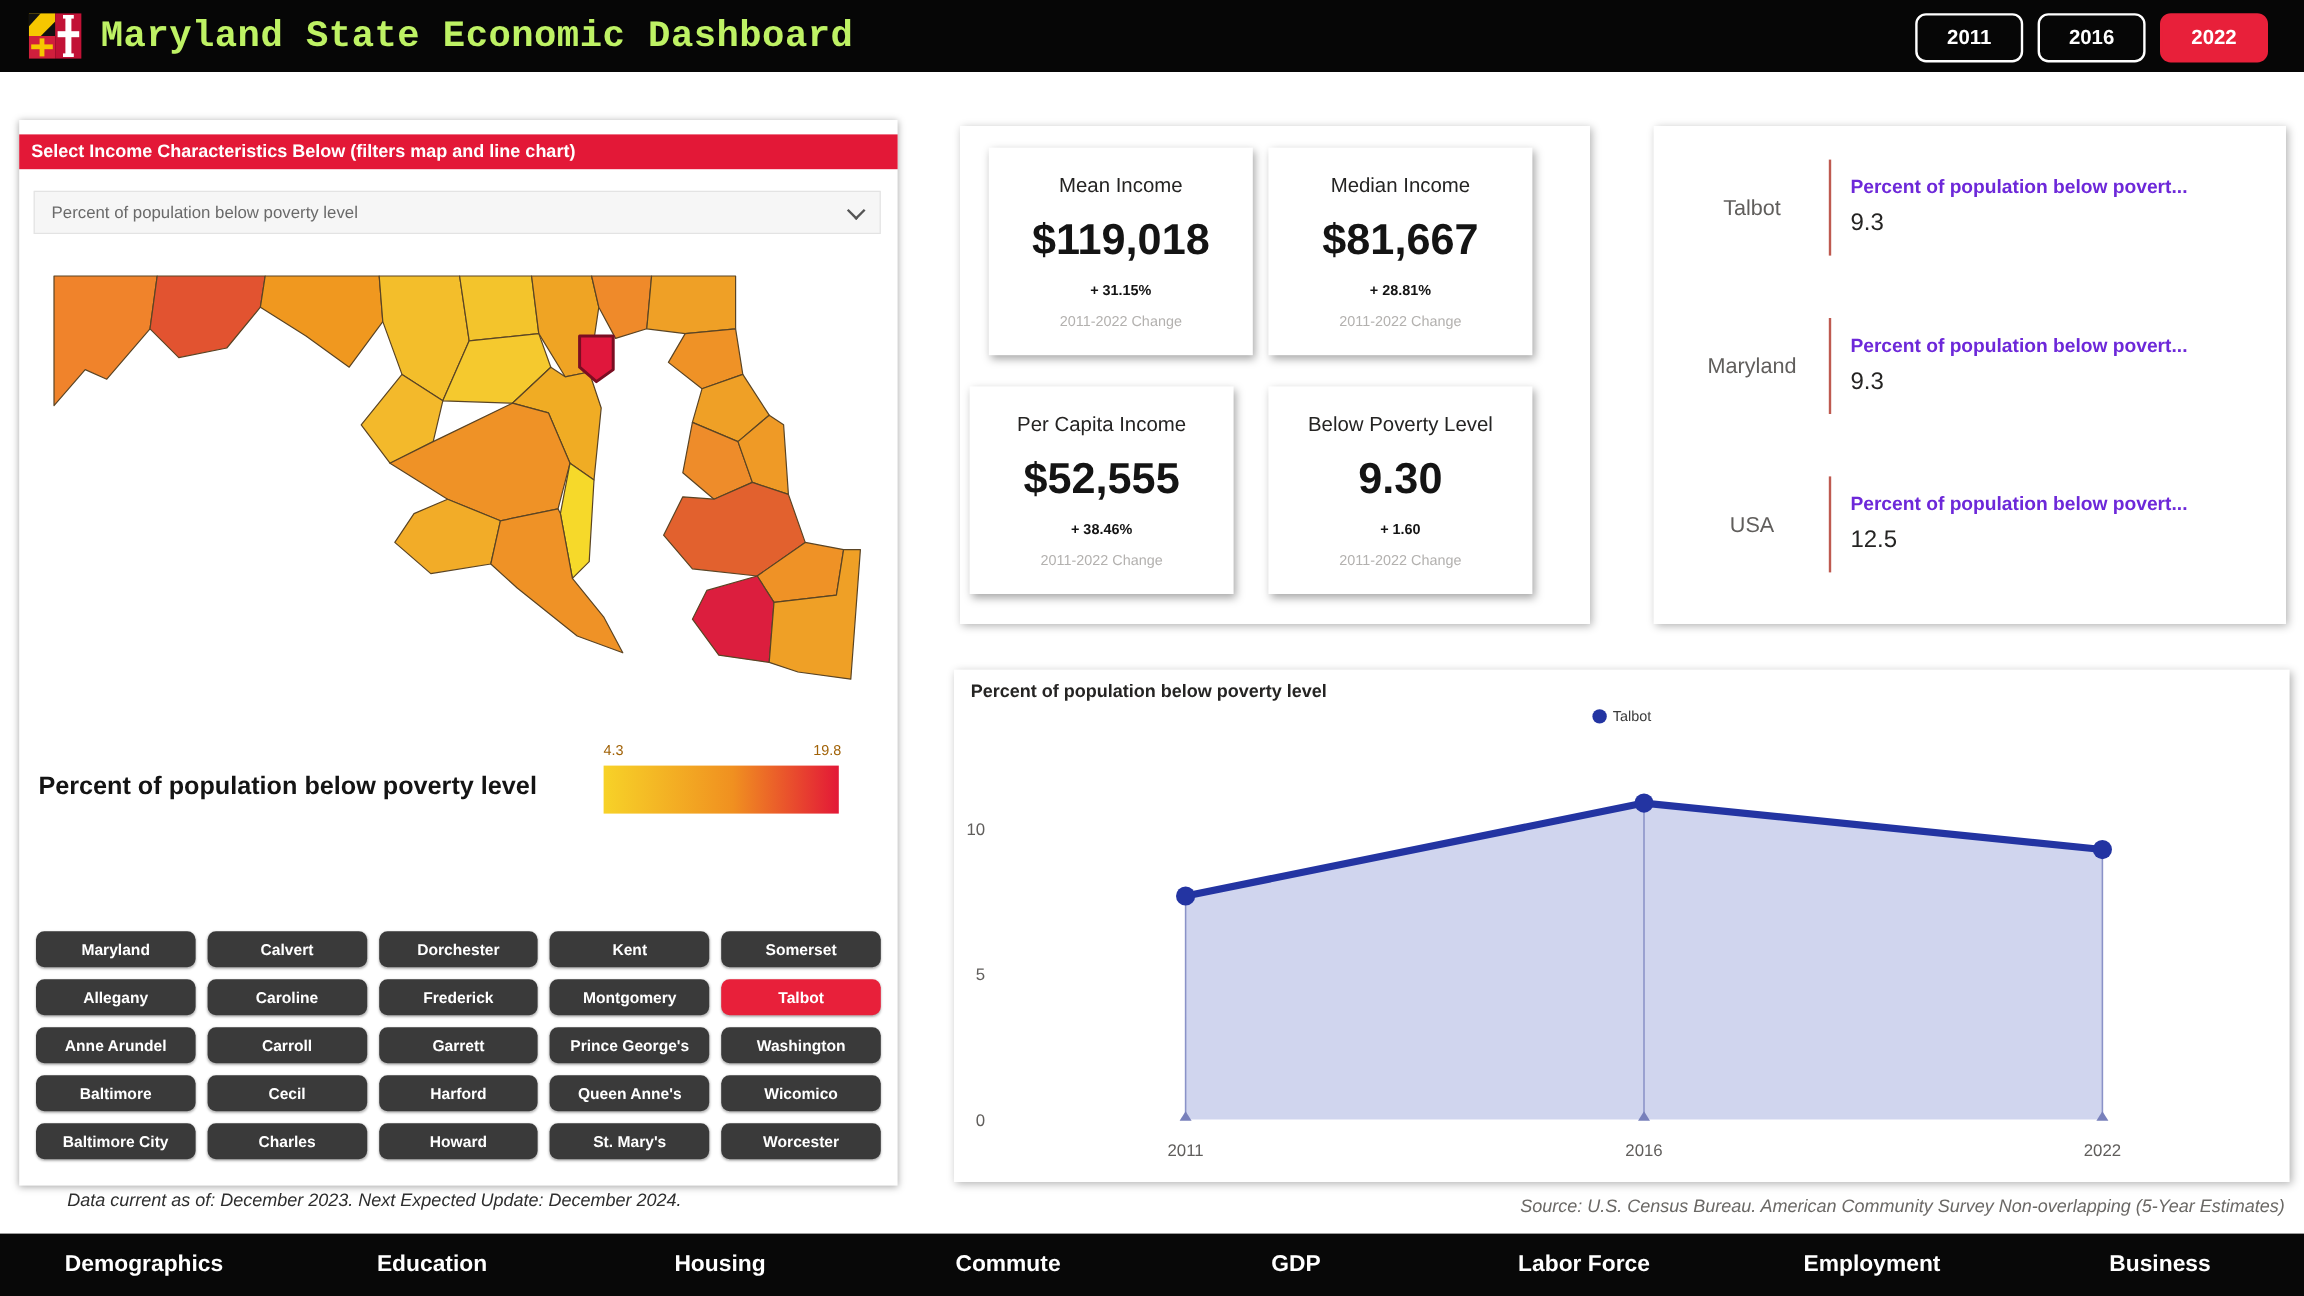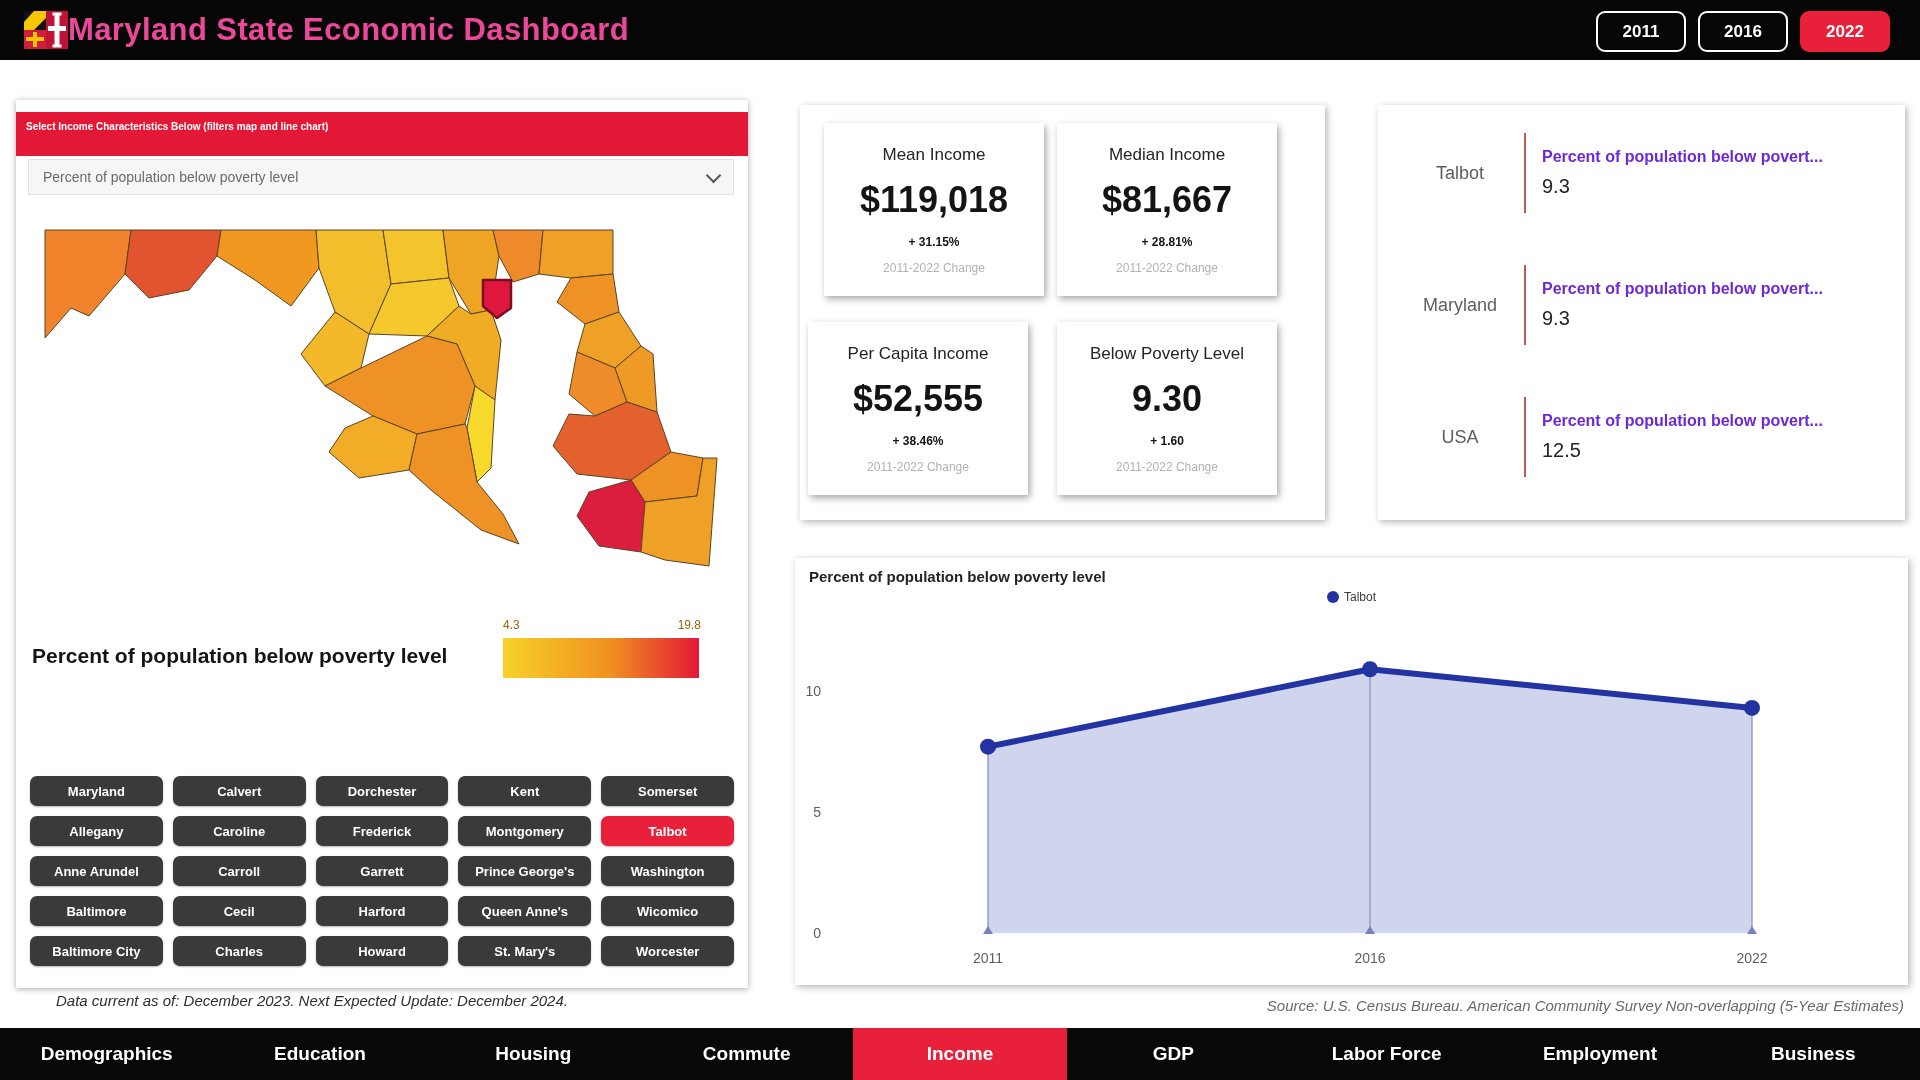--- a/index.html
+++ b/index.html
@@ -1,28 +1,28 @@
 <!DOCTYPE html>
 <html><head>
 <meta charset="utf-8">
 <style>
   html,body{margin:0;padding:0;background:#ffffff;font-family:"Liberation Sans",sans-serif;}
   .stage{position:relative;width:1920px;height:1080px;background:#ffffff;overflow:hidden;}
 
   
   .topbar{position:absolute;left:0;top:0;width:1920px;height:60px;background:#060606;display:flex;align-items:center;}
   .flag{margin-left:24px;flex:0 0 auto;}
-  .app-title{font-family:Liberation Sans, sans-serif;font-weight:700;color:#ec4899;font-size:31px;margin-left:0;letter-spacing:.4px;}
+  .app-title{font-family:Liberation Mono, monospace;font-weight:700;color:#bef264;font-size:31px;margin-left:16px;letter-spacing:.4px;}
   .year-group{position:absolute;right:30px;top:11px;display:flex;gap:12px;}
   .year-btn{min-width:86px;height:37px;border:2px solid #ffffff;border-radius:9px;color:#fff;font-weight:700;font-size:17px;display:flex;align-items:center;justify-content:center;background:transparent;cursor:pointer;}
   .year-btn.selected{background:#E8203A;border-color:#E8203A;}
 
   
   .left-panel{position:absolute;left:16px;top:100px;width:732px;height:888px;background:#fff;box-shadow:0 1px 6px rgba(0,0,0,.35);}
-  .banner{position:absolute;left:0;top:12px;width:100%;height:44px;background:#E31837;color:#fff;font-size:10px;font-weight:700;line-height:29px;padding-left:10px;box-sizing:border-box;}
+  .banner{position:absolute;left:0;top:12px;width:100%;height:29px;background:#E31837;color:#fff;font-size:15px;font-weight:700;line-height:29px;padding-left:10px;box-sizing:border-box;}
   .dropdown{position:absolute;left:12px;top:59px;width:706px;height:36px;background:#f6f6f6;border:1px solid #e3e3e3;display:flex;align-items:center;justify-content:space-between;padding:0 14px;box-sizing:border-box;cursor:pointer;}
   .dropdown .val{color:#6a6a6a;font-size:14px;}
   .chev{width:9px;height:9px;border-right:2px solid #555;border-bottom:2px solid #555;transform:rotate(45deg);margin-top:-4px;}
   .map-wrap{position:absolute;left:10px;top:116px;width:710px;height:400px;}
   .map-title{position:absolute;left:16px;top:540px;width:440px;font-size:21px;font-weight:700;color:#141414;line-height:1.5;}
   .legend{position:absolute;left:487px;top:518px;width:198px;}
   .legend-labels{display:flex;justify-content:space-between;font-size:12px;color:#a16207;margin-bottom:6px;}
   .legend-bar{width:196px;height:40px;background:linear-gradient(90deg,#F7D228 0%,#F09020 55%,#E31837 100%);}
   .county-grid{position:absolute;left:14px;top:676px;width:704px;display:grid;grid-template-columns:repeat(5,1fr);gap:10px 10px;}
   .county-btn{height:30px;background:#3A3A3A;border-radius:7px;color:#fff;font-size:13px;font-weight:700;display:flex;align-items:center;justify-content:center;cursor:pointer;box-shadow:0 1px 2px rgba(0,0,0,.3);white-space:nowrap;overflow:hidden;}
@@ -254,20 +254,19 @@
         <text x="575" y="347" text-anchor="middle" class="tick">2016</text>
         <text x="957" y="347" text-anchor="middle" class="tick">2022</text>
       </svg>
   </div>
 
   <div class="navbar">
     <div class="nav-item">Demographics</div>
     <div class="nav-item">Education</div>
     <div class="nav-item">Housing</div>
     <div class="nav-item">Commute</div>
-    <div class="nav-item active">Income</div>
     <div class="nav-item">GDP</div>
     <div class="nav-item">Labor Force</div>
     <div class="nav-item">Employment</div>
     <div class="nav-item">Business</div>
   </div>
 
 </div>
 
 </body></html>

